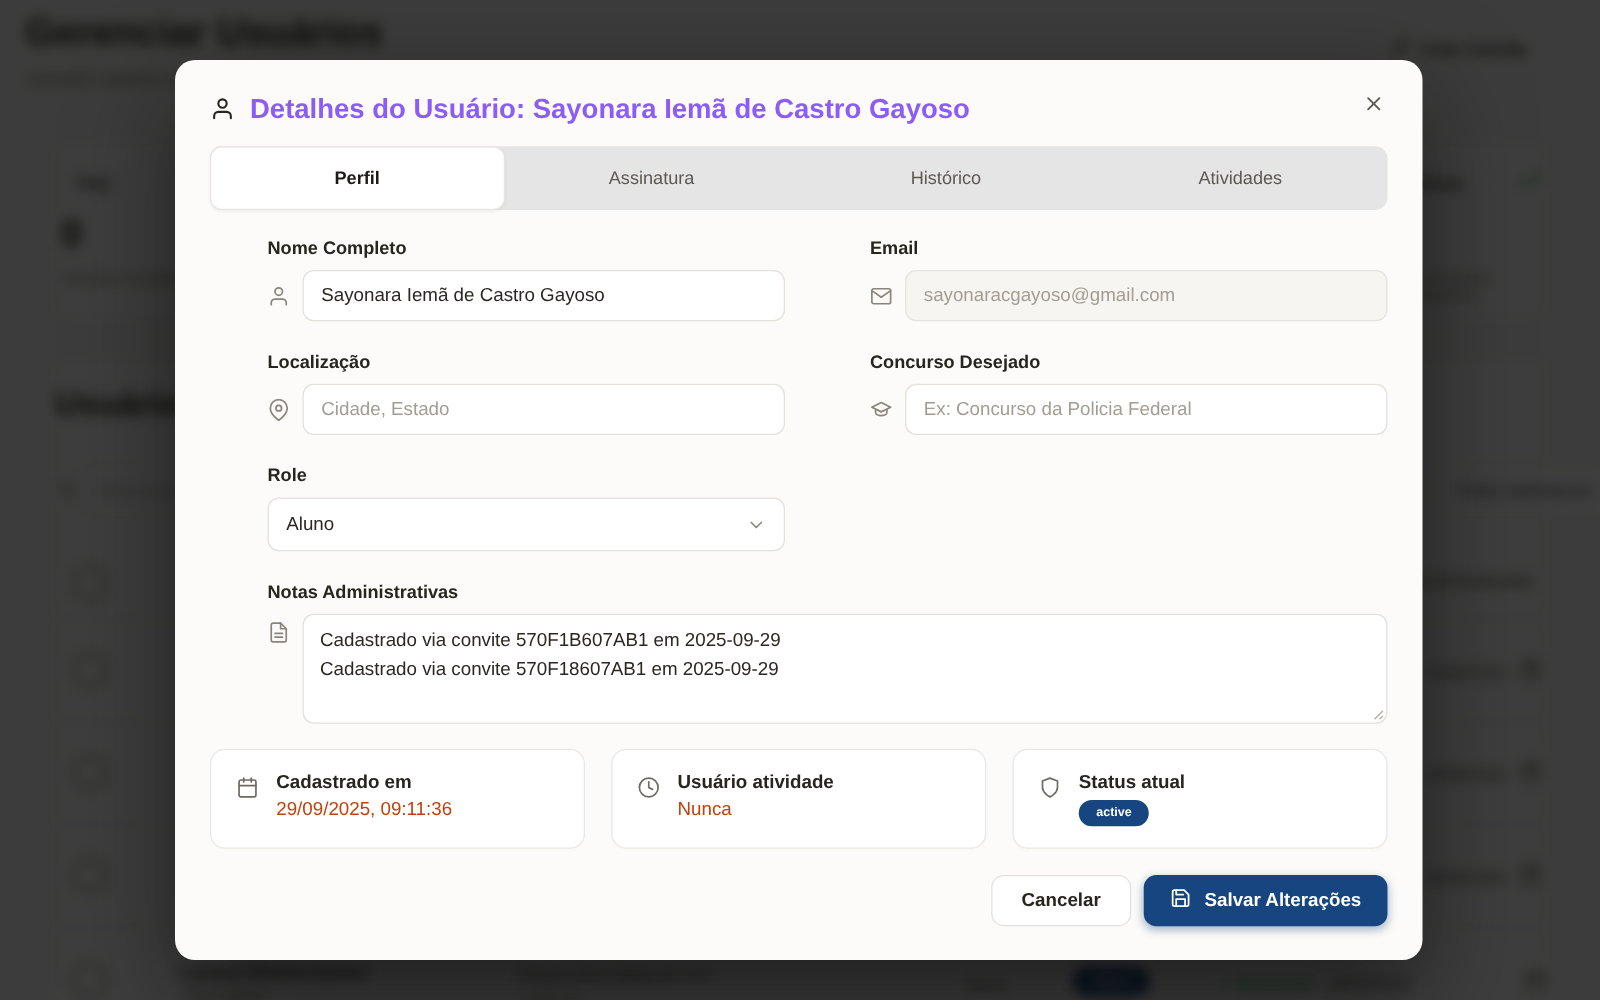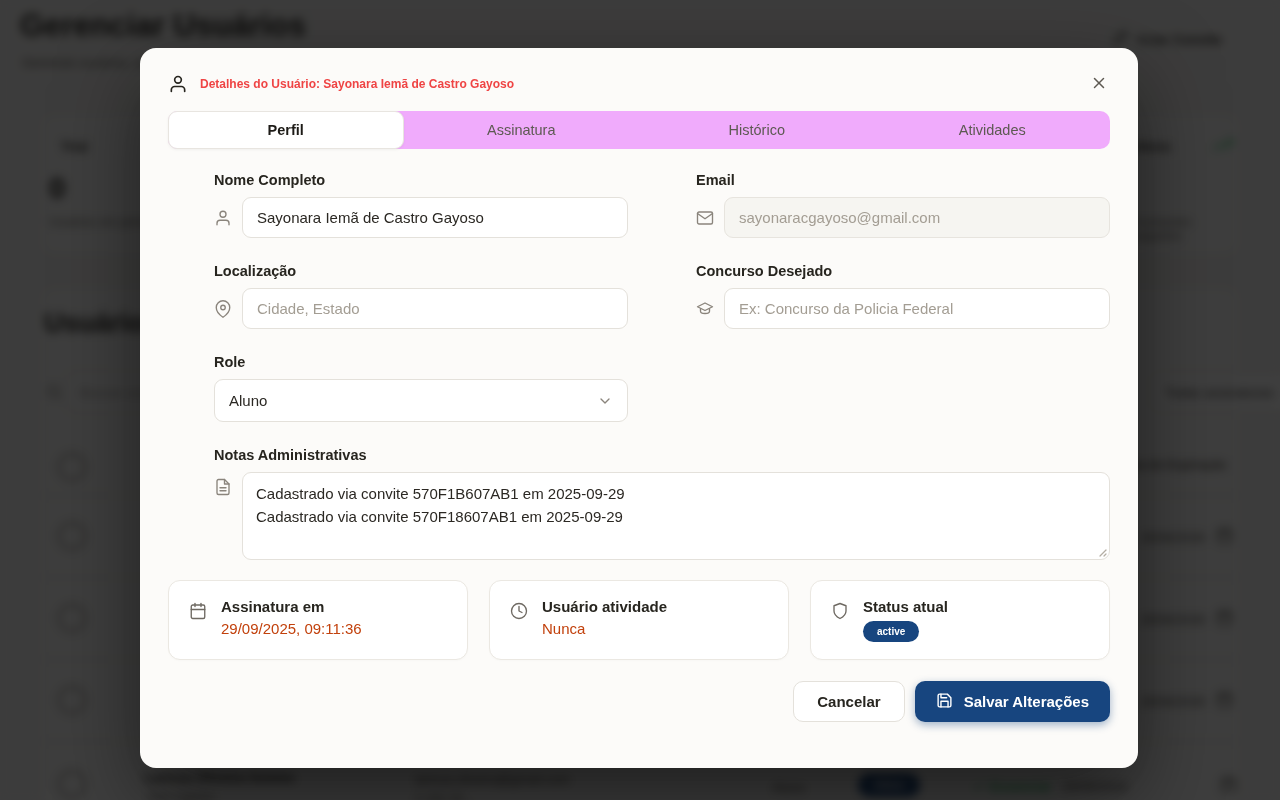--- a/index.html
+++ b/index.html
@@ -45,25 +45,25 @@
   .bg-bottom-date { position:absolute; left:1062px; top:779px; font-size:13px; color:#3c3832; }
 
   
   .overlay { position:absolute; inset:0; background:rgba(8,8,8,0.78); z-index:2; }
 
   
   .modal { position:absolute; left:140px; top:48px; width:998px; height:720px; background:#fcfbf9;
            border-radius:16px; box-shadow:0 30px 80px rgba(0,0,0,.5); padding:26px 28px 24px; z-index:3; }
   .modal-head { display:flex; align-items:center; gap:12px; padding-right:44px; }
   .head-icon { color:#27251f; display:flex; }
-  .modal-title { font-size:12px; font-weight:700; color:#ef4444; }
+  .modal-title { font-size:22px; font-weight:700; color:#8b5cf6; }
   .close-btn { position:absolute; top:20px; right:24px; background:none; border:none; cursor:pointer;
                color:#5d5952; padding:6px; display:flex; }
 
-  .tabs { display:flex; background:#f0abfc; border-radius:10px; height:38px; margin-top:17px; }
+  .tabs { display:flex; background:#e5e5e5; border-radius:10px; height:51px; margin-top:17px; }
   .tab { flex:1; display:flex; align-items:center; justify-content:center; font-size:14.5px; color:#5d5952;
          border-radius:9px; cursor:pointer; border:1px solid transparent; background:none; font-family:inherit; }
   .tab.active { background:#fff; color:#1d1b17; font-weight:600; border-color:#e8e5e0;
                 box-shadow:0 1px 3px rgba(0,0,0,.05); }
 
   .form-grid { display:grid; grid-template-columns:1fr 1fr; column-gap:22px; margin-top:23px; }
   .field { margin-bottom:25px;margin-left:46px; }
   .field.full { grid-column:1 / -1; margin-bottom:0; }
   .field-label { font-size:14.5px; font-weight:700; color:#27251f; margin-bottom:9px; }
   .input-row { display:flex; align-items:center; }
@@ -330,21 +330,21 @@
     <div class="card">
       <span class="card-icon">
         <svg width="18" height="18" viewBox="0 0 24 24" fill="none" stroke="currentColor" stroke-width="1.8" stroke-linecap="round" stroke-linejoin="round">
             <rect x="3" y="4" width="18" height="18" rx="2"></rect>
             <line x1="16" y1="2" x2="16" y2="6"></line>
             <line x1="8" y1="2" x2="8" y2="6"></line>
             <line x1="3" y1="10" x2="21" y2="10"></line>
           </svg>
       </span>
       <div>
-        <div class="card-title">Assinatura em</div>
+        <div class="card-title">Cadastrado em</div>
         <div class="card-value">29/09/2025, 09:11:36</div>
       </div>
     </div>
     <div class="card">
       <span class="card-icon">
         <svg width="18" height="18" viewBox="0 0 24 24" fill="none" stroke="currentColor" stroke-width="1.8" stroke-linecap="round" stroke-linejoin="round">
             <circle cx="12" cy="12" r="10"></circle>
             <polyline points="12 6 12 12 16 14"></polyline>
           </svg>
       </span>

